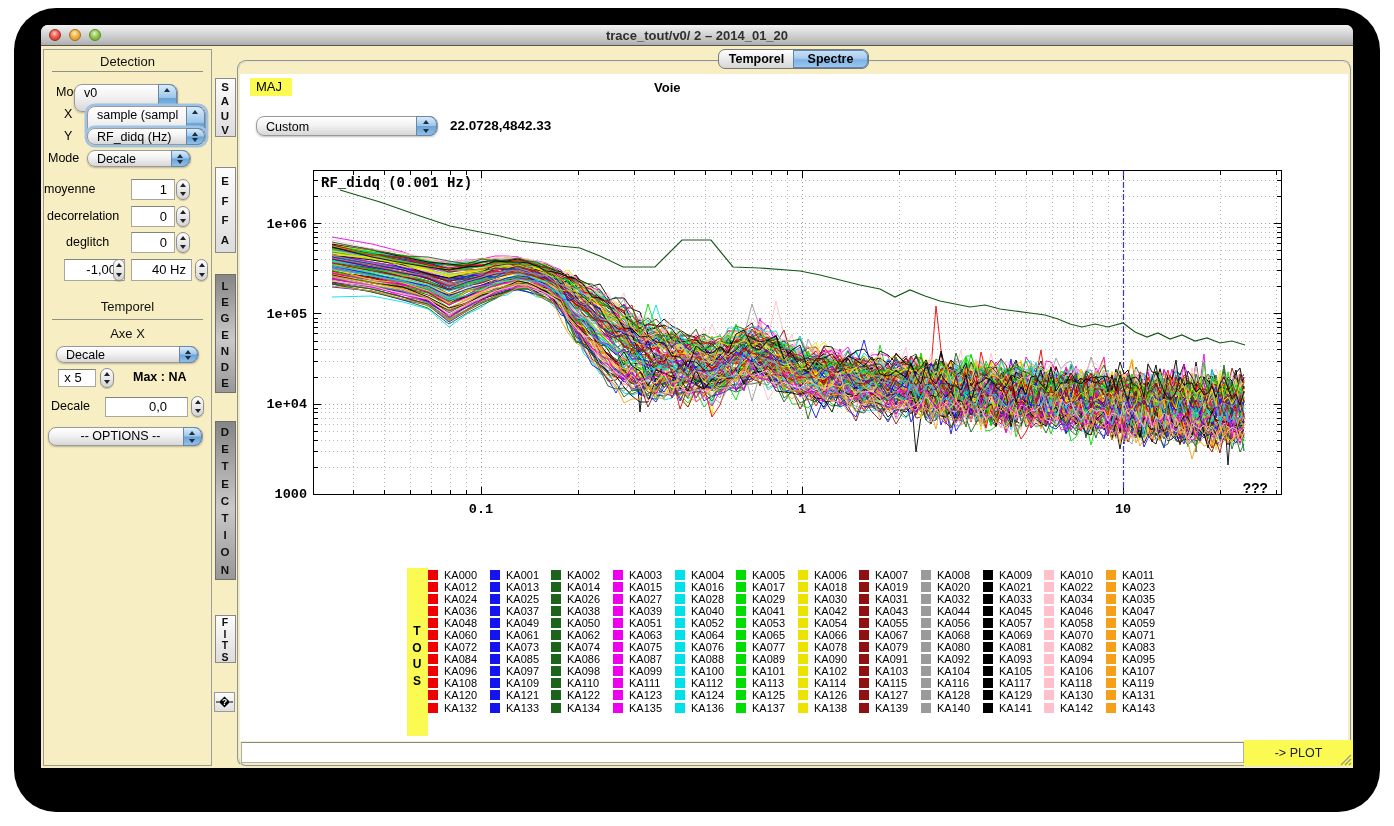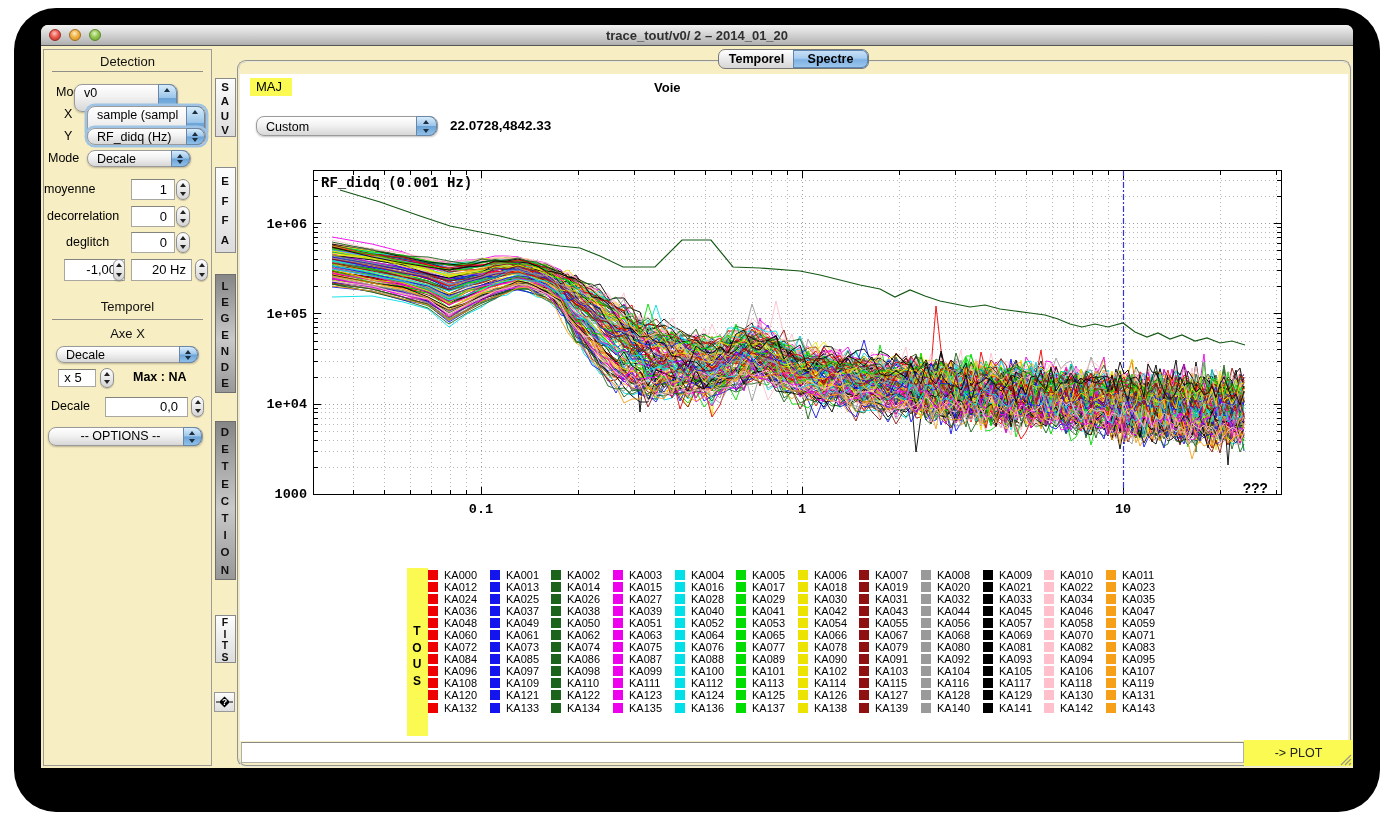--- a/index.html
+++ b/index.html
@@ -91,34 +91,34 @@
  <div class="fld" style="left:87px;top:129px;width:44px;height:21px">1</div>
  <div class="spin" style="left:132px;top:129px;height:21px"></div>
  <div class="lab" style="left:3px;top:159px">decorrelation</div>
  <div class="fld" style="left:87px;top:156px;width:44px;height:21px">0</div>
  <div class="spin" style="left:132px;top:156px;height:21px"></div>
  <div class="lab" style="left:22px;top:185px">deglitch</div>
  <div class="fld" style="left:87px;top:182px;width:44px;height:21px">0</div>
  <div class="spin" style="left:132px;top:182px;height:21px"></div>
  <div class="fld" style="left:20px;top:209px;width:61px;height:22px;line-height:20px;padding-right:8px">-1,00</div>
  <div class="spin" style="left:69px;top:209px;width:12px;height:22px"></div>
- <div class="fld" style="left:87px;top:209px;width:61px;height:22px;line-height:20px;padding-right:5px">20 Hz</div>
+ <div class="fld" style="left:87px;top:209px;width:61px;height:22px;line-height:20px;padding-right:5px">40 Hz</div>
  <div class="spin" style="left:151px;top:209px;width:13px;height:22px"></div>
  <div class="hdr" style="top:249px">Temporel</div>
  <div class="sep" style="top:269px"></div>
  <div class="hdr" style="top:276px">Axe X</div>
  <div class="pop" style="left:12px;top:296px;width:143px;height:17px">
         <span>Decale</span>
         <div class="cap"></div>
       </div>
  <div class="fld" style="left:14px;top:319px;width:38px;height:18px;line-height:16px;text-align:center;padding-right:8px">x 5</div>
  <div class="spin" style="left:56px;top:318px;width:14px;height:20px"></div>
  <div class="lab" style="left:89px;top:320px;font-weight:600">Max : NA</div>
  <div class="lab" style="left:7px;top:349px">Decale</div>
- <div class="fld" style="left:61px;top:347px;width:83px;height:20px;line-height:18px;padding-right:9px">0,0</div>
+ <div class="fld" style="left:61px;top:347px;width:83px;height:20px;line-height:18px;padding-right:20px">0,0</div>
  <div class="spin" style="left:147px;top:346px;width:13px;height:21px"></div>
  <div class="pop popc" style="left:4px;top:377px;width:155px;height:19px;line-height:17px">
         <span>-- OPTIONS --</span>
         <div class="cap"></div>
       </div>
 </div>
   <div class="vtab" style="top:53px;height:59px;line-height:14.4px;padding-top:1px">S<br>A<br>U<br>V</div>
 <div class="vtab" style="top:142px;height:86px;line-height:19.5px;padding-top:4px">E<br>F<br>F<br>A</div>
 <div class="vtab vtabd" style="top:249px;height:119px;line-height:16.2px;padding-top:3px">L<br>E<br>G<br>E<br>N<br>D<br>E</div>
 <div class="vtab vtabd" style="top:396px;height:159px;line-height:17.2px;padding-top:2px">D<br>E<br>T<br>E<br>C<br>T<br>I<br>O<br>N</div>

